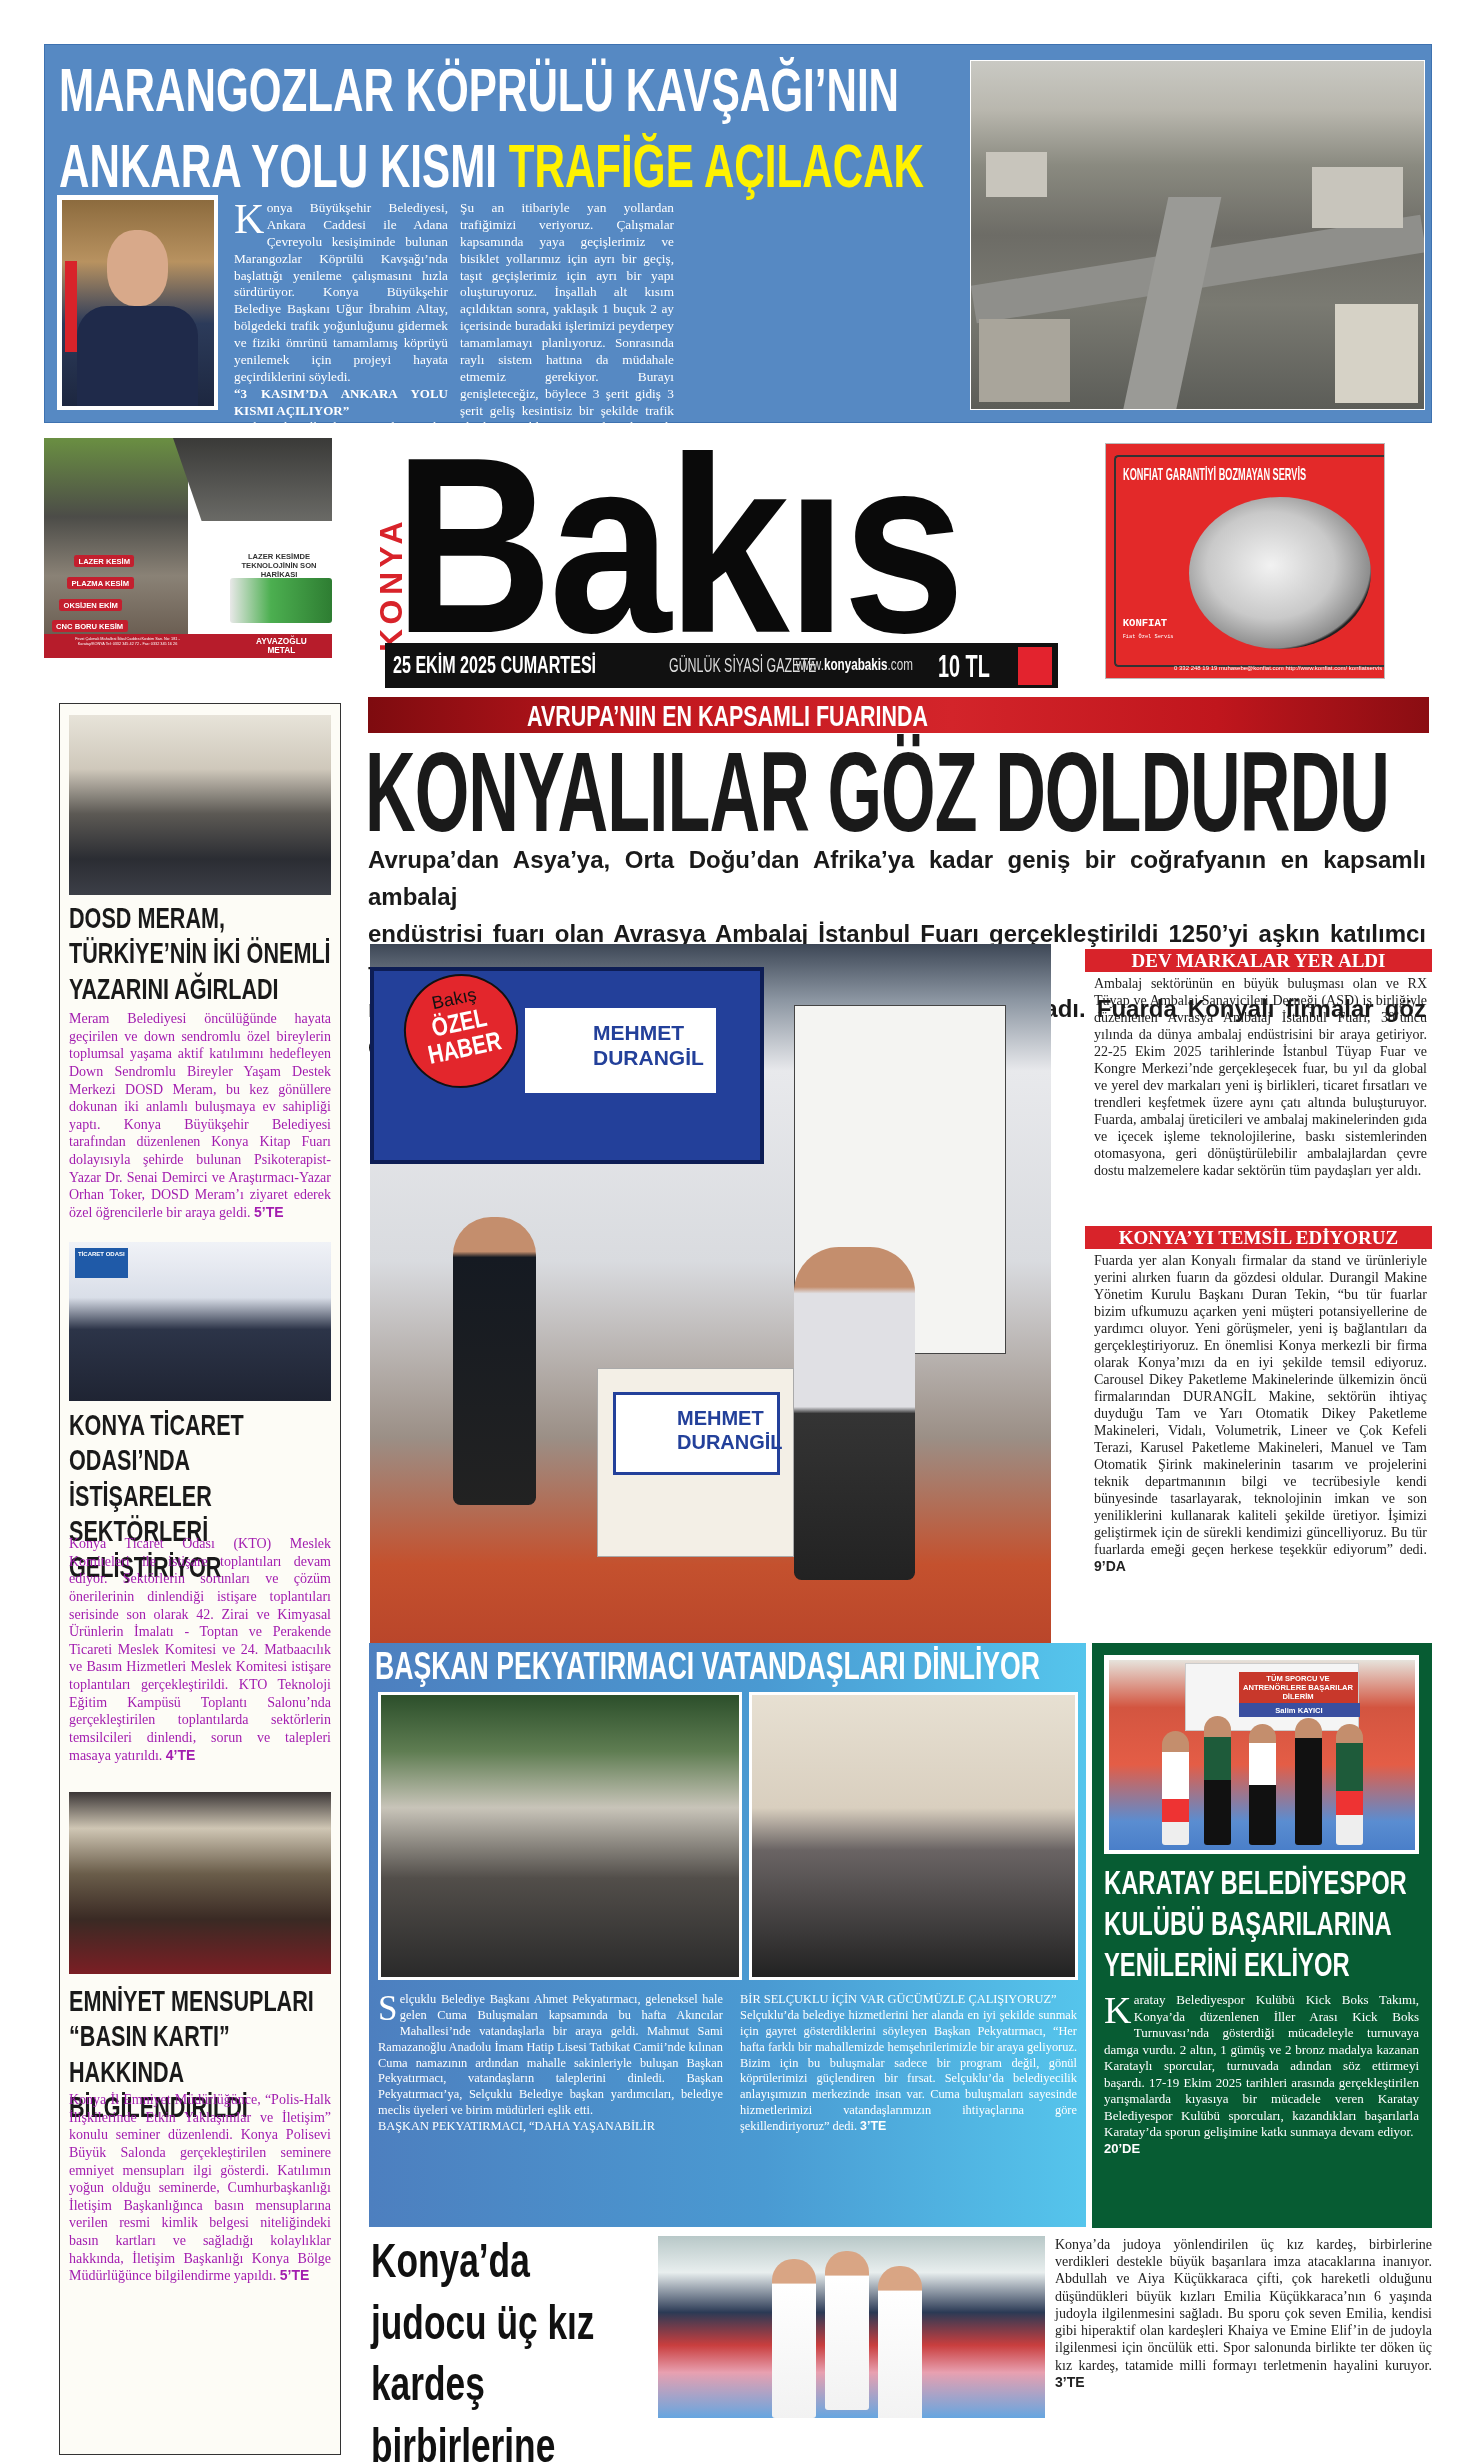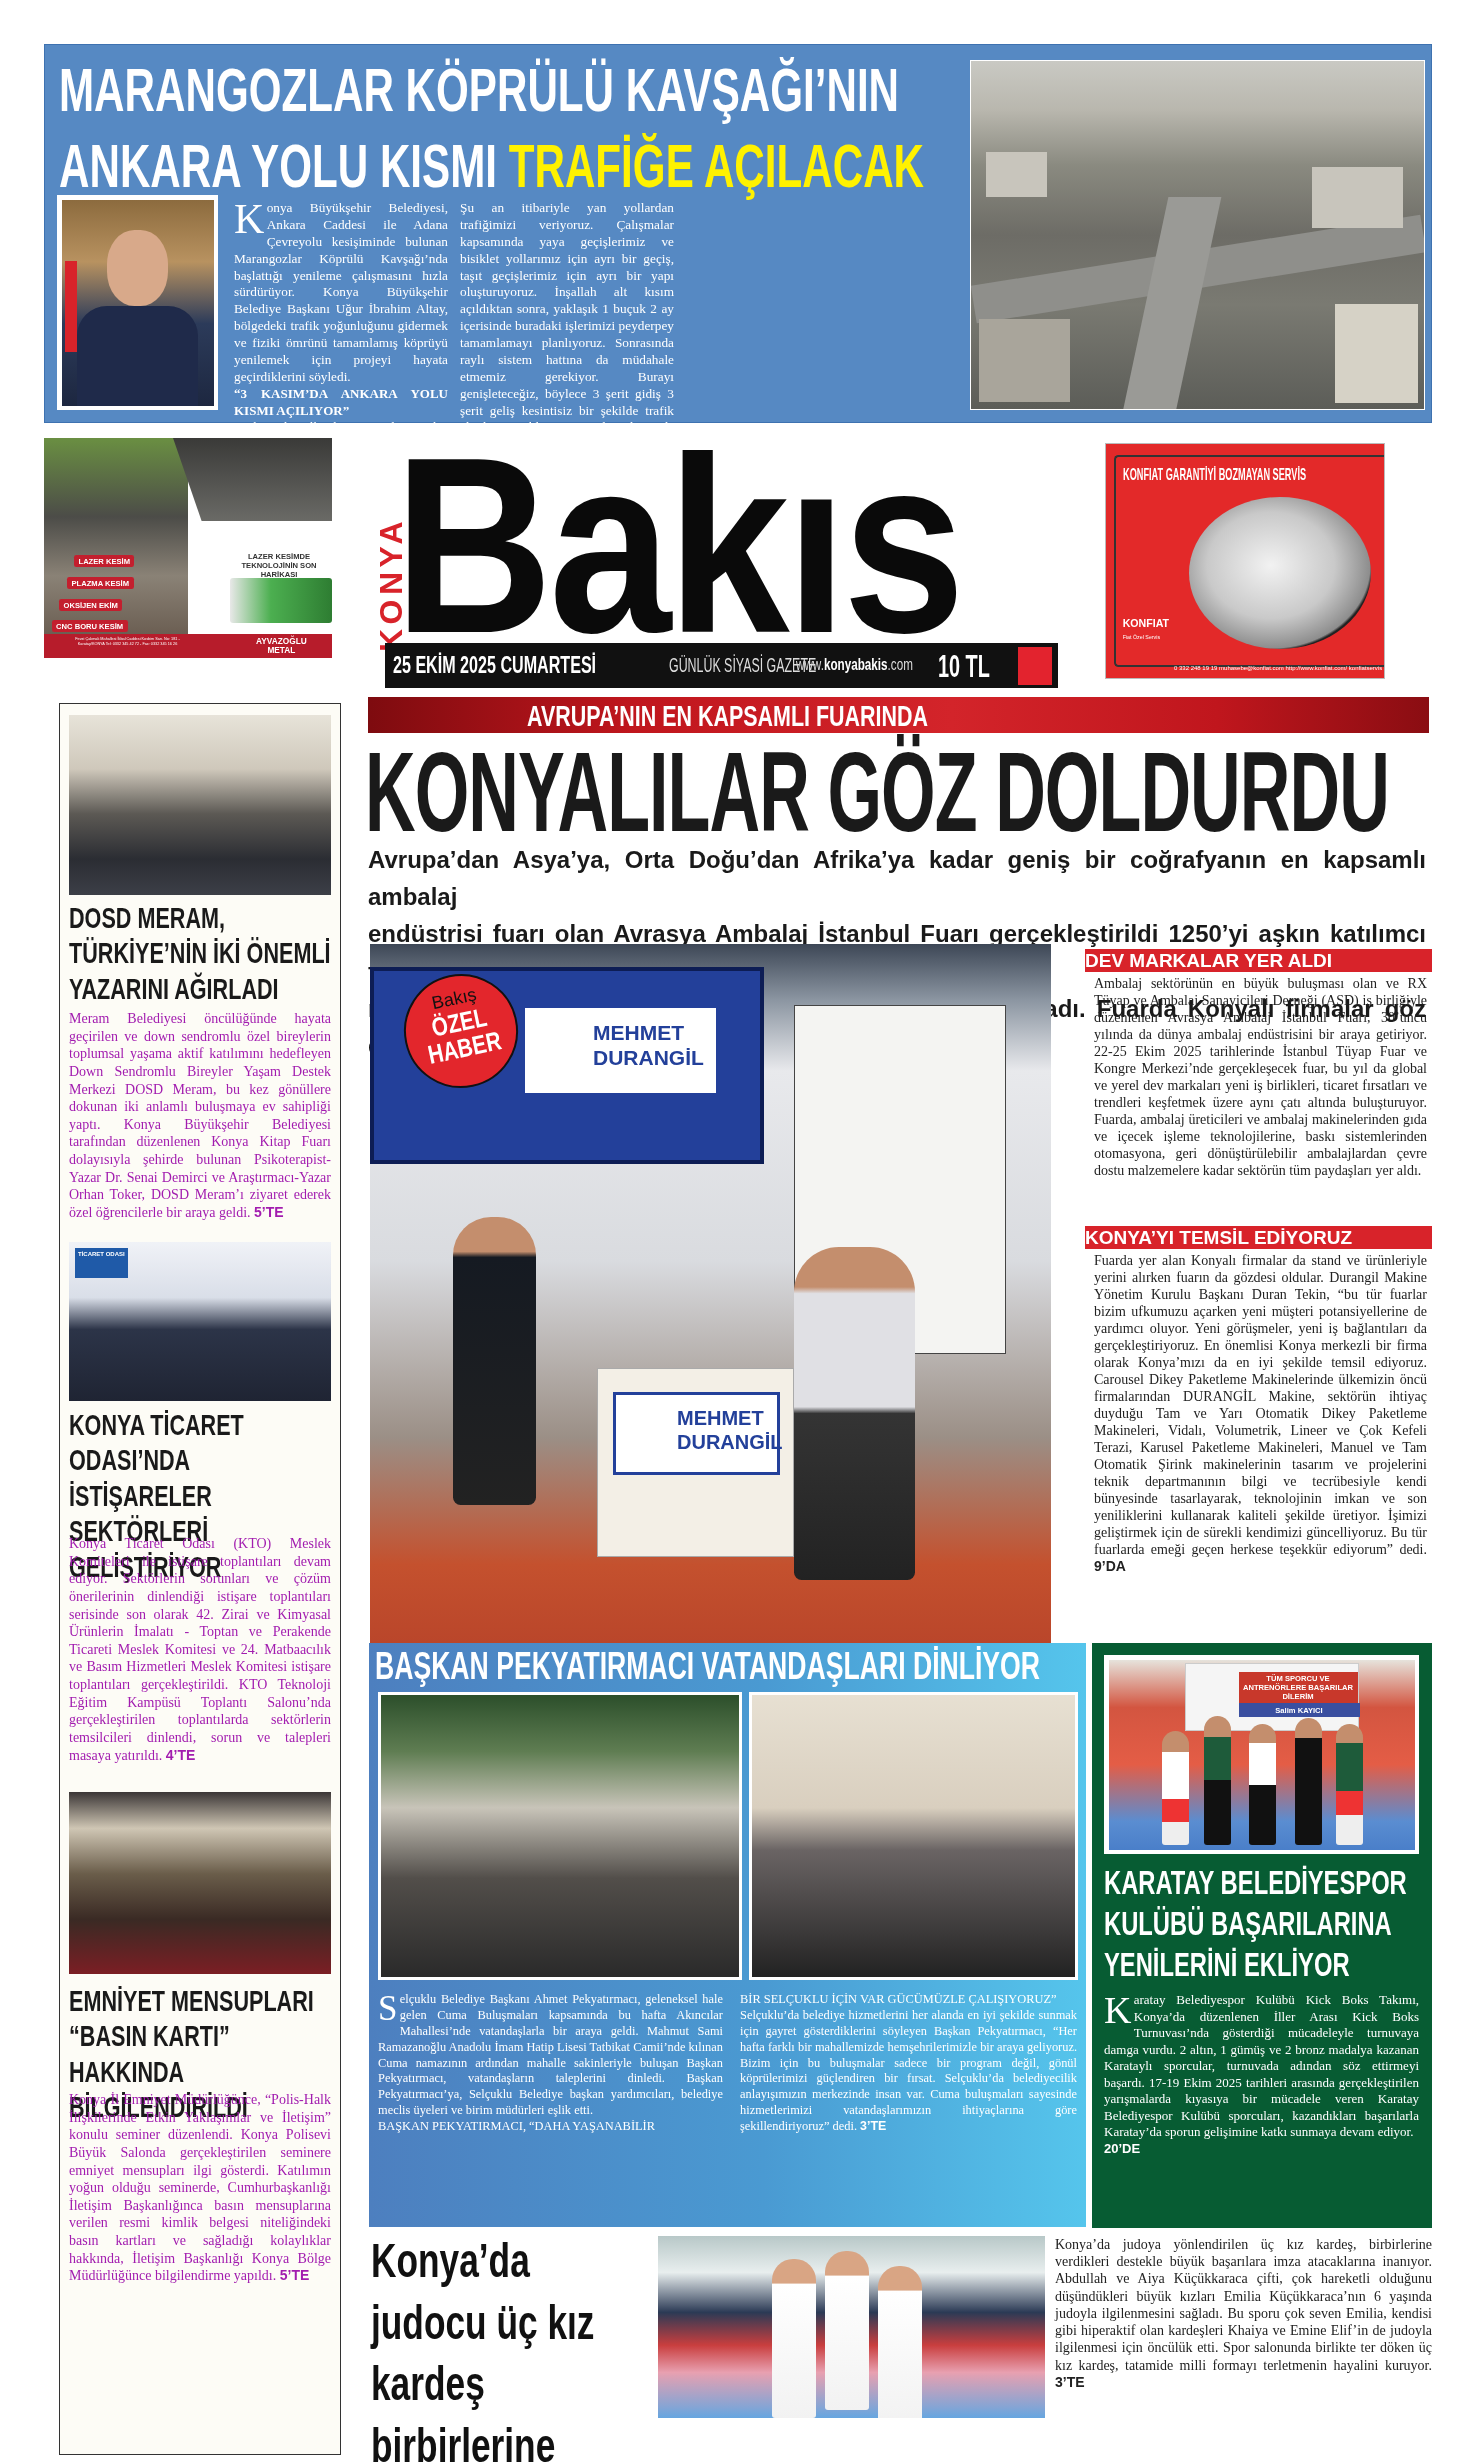--- a/index.html
+++ b/index.html
@@ -45,21 +45,21 @@
 #date-text{left:7.6px;top:9px;font-size:23px;transform:scaleX(0.7)}
 #paper-type{left:284px;top:10.6px;font-size:20px;font-weight:normal;transform:scaleX(0.62);color:#ddd}
 #website{left:411px;top:12px;font-size:16.7px;font-weight:normal;transform:scaleX(0.7);color:#ddd}
 #website b{color:#fff}
 #price{left:553px;top:4.5px;font-size:32px;transform:scaleX(0.62)}
 #red-square{left:633px;top:3.8px;width:34px;height:38px;background:#e3232e}
 #ad-right{left:1105px;top:443px;width:280px;height:236px;background:#e32929;border:0.8px solid #bbb}
 #ad-right .frame{position:absolute;left:7.6px;top:10.6px;right:0;bottom:10.6px;border:2.3px solid #333;border-right:none;border-radius:4.5px 0 0 4.5px}
 #adr-title{position:absolute;left:16.7px;top:21px;color:#fff;font-family:"Liberation Sans",sans-serif;font-weight:bold;font-size:16.7px;transform:scaleX(0.55);transform-origin:left top;white-space:nowrap}
 #adr-car{position:absolute;left:83px;top:53px;width:182px;height:152px;border-radius:50%;background:radial-gradient(ellipse at 45% 45%,#f2f2f2 0%,#c9c9c9 45%,#8d8d8d 70%,#222 72%,#222 100%)}
-#adr-logo{position:absolute;left:16.7px;top:174px;color:#fff;font-family:Liberation Sans, sans-serif;font-weight:bold;font-size:10.6px;line-height:1.1}
+#adr-logo{position:absolute;left:16.7px;top:174px;color:#fff;font-family:Liberation Mono, monospace;font-weight:bold;font-size:10.6px;line-height:1.1}
 #adr-contact{position:absolute;left:68px;top:221px;color:#fff;font-family:"Liberation Sans",sans-serif;font-size:6px;white-space:nowrap}
 
 #left-col{left:59px;top:703px;width:282px;height:1752px;background:#fdfcf6;border:1.5px solid #333}
 .side-photo{position:absolute;left:9px;width:262px}
 .side-head{position:absolute;left:9px;color:#1a1a1a;font-size:30px;line-height:1.18;transform:scaleX(0.72);white-space:normal;width:364px}
 .side-body{position:absolute;left:9px;width:262px;font-size:14px;color:#a21caf}
 
 #kicker-bar{left:368px;top:697px;width:1061px;height:36px;background:linear-gradient(90deg,#7e0b0f 0%,#c0161d 25%,#d3242a 55%,#c0161d 80%,#8a0d12 100%)}
 #kicker-text{left:159px;top:3px;color:#fff;font-size:29px;transform:scaleX(0.74)}
 #main-headline{left:365px;top:735px;color:#1a1a1a;font-size:114px;line-height:1;transform:scaleX(0.615);letter-spacing:-1.5px}
@@ -69,21 +69,21 @@
 #mp-wall{position:absolute;left:0;top:23px;width:394px;height:197px;background:#23409a;border:4.5px solid #0d1d55}
 #mp-wall2{position:absolute;left:424px;top:61px;width:212px;height:349px;background:#f4f4f2;border:1.5px solid #444}
 #mp-logo1{position:absolute;left:152px;top:61px;width:197px;height:91px;background:#fff;border:3.8px solid #23409a;color:#23409a;font-family:"Liberation Sans",sans-serif;font-weight:bold;font-size:21px;padding:12px 0 0 68px;line-height:1.2}
 #mp-counter{position:absolute;left:227px;top:424px;width:197px;height:189px;background:#f3efe6;border:1.5px solid #aaa}
 #mp-counter .lg{position:absolute;left:15px;top:23px;width:167px;height:83px;border:3px solid #23409a;color:#23409a;font-family:"Liberation Sans",sans-serif;font-weight:bold;font-size:20px;padding:10.6px 0 0 61px;line-height:1.2;background:#fff}
 #mp-man{position:absolute;left:424px;top:303px;width:121px;height:333px;background:linear-gradient(180deg,#c48e6d 0%,#c48e6d 12%,#e0e0e4 14%,#e0e0e4 48%,#343434 50%,#222 100%);border-radius:45px 45px 7.6px 7.6px}
 #mp-man2{position:absolute;left:83px;top:273px;width:83px;height:288px;background:linear-gradient(180deg,#c48e6d 0%,#c48e6d 12%,#151a22 14%,#222 100%);border-radius:38px 38px 7.6px 7.6px}
 #ozel-badge{position:absolute;left:34px;top:30px;width:114px;height:114px;border-radius:50%;background:#e3262c;border:2.3px solid #111;text-align:center;transform:rotate(-12deg)}
 #ozel-badge .b1{font-family:"Liberation Sans",sans-serif;font-size:18px;color:#111;margin-top:12px;display:block}
 #ozel-badge .b2{font-family:"Liberation Sans",sans-serif;font-weight:bold;font-size:26px;color:#fff;display:block;line-height:1;transform:scaleX(0.8)}
-.right-sub{position:absolute;left:1085px;width:347px;height:23px;background:#d8232a;color:#fff;font-family:Liberation Sans, sans-serif;font-weight:bold;font-size:19px;text-align:left;line-height:23px}
+.right-sub{position:absolute;left:1085px;width:347px;height:23px;background:#d8232a;color:#fff;font-family:Liberation Serif, serif;font-weight:bold;font-size:19px;text-align:center;line-height:23px}
 .right-body{position:absolute;left:1094px;width:333px;font-size:14px;line-height:1.215}
 
 #pek-box{left:369px;top:1643px;width:717px;height:584px;background:linear-gradient(90deg,#4d7fbf 0%,#4a9ad2 55%,#55c5ec 100%)}
 #pek-title{left:6px;top:1.5px;color:#fff;font-size:38px;transform:scaleX(0.7)}
 #pek-photo1{left:9px;top:49px;width:364px;height:288px;background:linear-gradient(180deg,#2c4f2b 0%,#5f7d52 20%,#c8c4b9 40%,#524e4a 65%,#2a2a2a 100%);border:3px solid #fff}
 #pek-photo2{left:380px;top:49px;width:329px;height:288px;background:linear-gradient(180deg,#e7e0d2 0%,#d9cfbf 40%,#6a6464 55%,#222 100%);border:3px solid #fff}
 #pek-col1{left:9px;top:349px;width:345px;color:#fff;font-size:12.4px;line-height:1.28}
 #pek-col2{left:371px;top:349px;width:337px;color:#fff;font-size:12.4px;line-height:1.28}
 
 #kar-box{left:1092px;top:1643px;width:340px;height:585px;background:#075c33}

